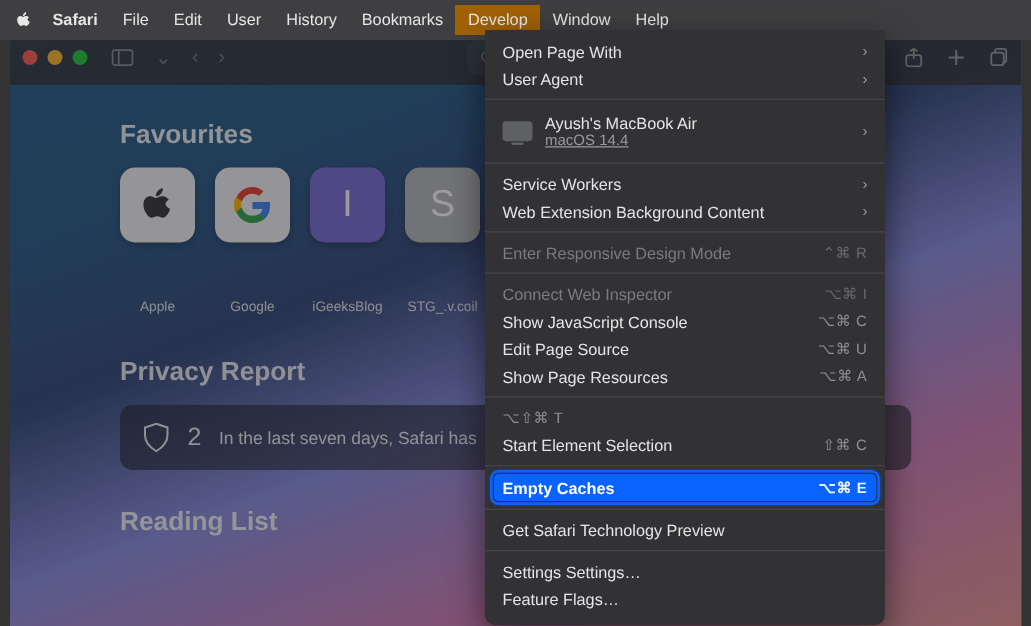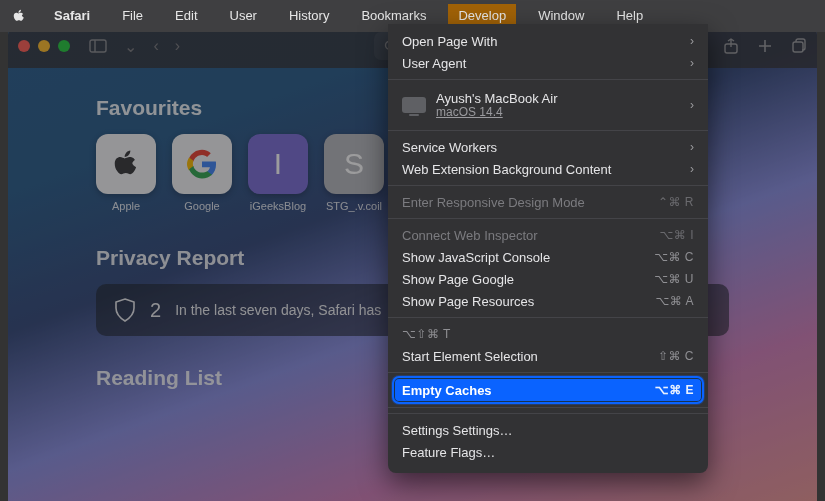--- a/index.html
+++ b/index.html
@@ -1,19 +1,19 @@
 <!DOCTYPE html>
 <html><head>
 <meta charset="utf-8">
 <style>
   * { margin: 0; padding: 0; box-sizing: border-box; font-family: -apple-system, "Helvetica Neue", Arial, sans-serif; -webkit-font-smoothing: antialiased; }
   body { width: 825px; height: 501px; overflow: hidden; background: #333; position: relative; }
 
   
-  .menubar { height: 24px; background: #3f3f41; display: flex; align-items: center; padding: 16px 12px; gap: 12px; color: #e6e6e6; font-size: 13px; position: relative; z-index: 5; }
+  .menubar { height: 24px; background: #3f3f41; display: flex; align-items: center; padding: 16px 12px; gap: 0; color: #e6e6e6; font-size: 13px; position: relative; z-index: 5; }
   .menubar .apple { margin-right: 6px; display:flex; align-items:center; }
   .menubar .item { padding: 0 10px; height: 24px; line-height: 24px; cursor: default; }
   .menubar .item.app { font-weight: 600; }
   .menubar .item.active { background: #a16207; }
 
   
   .window { position: absolute; top: 24px; left: 8px; right: 8px; bottom: 0; border-radius: 12px 12px 0 0; overflow: hidden; background: linear-gradient(160deg, #2c5f8e 0%, #2b5d8a 22%, #364a7a 40%, #8b8fe0 58%, #d07fb9 78%, #e89696 100%); }
   .toolbar { height: 44px; background: rgba(54,54,58,0.82); display: flex; align-items: center; padding: 0 10px; gap: 8px; position: relative; z-index: 2; }
   .traffic { display: flex; gap: 8px; margin-right: 6px; }
   .dot { width: 12px; height: 12px; border-radius: 50%; }
@@ -28,21 +28,21 @@
 
   
   .page { position: relative; padding: 28px 88px; color: #e6e8ee; z-index: 1; height: calc(100% - 44px); }
   .section-title { font-size: 21px; font-weight: 700; color: rgba(255,255,255,0.9); margin-bottom: 14px; }
   .section-title.dim { color: rgba(255,255,255,0.88); }
   .fav-row { display: flex; gap: 16px; margin-bottom: 34px; }
   .fav { display:flex; flex-direction:column; align-items:center; gap:6px; width:60px; }
   .fav-tile { width: 60px; height: 60px; border-radius: 12px; background: #f3f3f5; display:flex; align-items:center; justify-content:center; font-size: 30px; font-weight: 400; color:#555; box-shadow: 0 2px 6px rgba(0,0,0,.25); }
   .fav-tile.purple { background: #7d6fd6; color: #fff; }
   .fav-tile.grey { background: #b7b8bd; color:#fff; }
-  .fav-label { font-size: 11px; color: rgba(255,255,255,0.85); white-space: nowrap; overflow:hidden; text-overflow:ellipsis; max-width: 64px; }
+  .fav-label { font-size: 11px; color: rgba(255,255,255,0.85); white-space: nowrap; overflow:hidden; text-overflow:ellipsis; max-width: 64px; margin-top: 40px; }
 
   .privacy-box { background: rgba(30,34,42,0.58); border-radius: 10px; padding: 14px 18px; display:flex; align-items:center; gap:14px; color: rgba(255,255,255,0.9); font-size: 14px; }
   .privacy-count { font-size: 20px; font-weight: 400; }
 
   .reading { margin-top: 30px; }
 
   
   .dim-overlay { position:absolute; inset:0; background: rgba(20,20,22,0.42); z-index: 3; }
 
   
@@ -217,41 +217,44 @@
   <div class="sep"></div>
   <div class="menu-row disabled">
     <span class="label">Connect Web Inspector</span>
     <span class="shortcut">⌥⌘ I</span>
   </div>
   <div class="menu-row">
     <span class="label">Show JavaScript Console</span>
     <span class="shortcut">⌥⌘ C</span>
   </div>
   <div class="menu-row">
-    <span class="label">Show Page Google</span>
+    <span class="label">Edit Page Source</span>
     <span class="shortcut">⌥⌘ U</span>
   </div>
   <div class="menu-row">
     <span class="label">Show Page Resources</span>
     <span class="shortcut">⌥⌘ A</span>
   </div>
   <div class="sep"></div>
   <div class="menu-row">
     <span class="shortcut">⌥⇧⌘ T</span>
   </div>
   <div class="menu-row">
     <span class="label">Start Element Selection</span>
     <span class="shortcut">⇧⌘ C</span>
   </div>
   <div class="sep"></div>
   <div class="menu-row highlight">
     <span class="label">Empty Caches</span>
     <span class="shortcut">⌥⌘ E</span>
   </div>
   <div class="sep"></div>
+  <div class="menu-row">
+    <span class="label">Get Safari Technology Preview</span>
+  </div>
   <div class="sep"></div>
   <div class="menu-row">
     <span class="label">Settings Settings…</span>
   </div>
   <div class="menu-row">
     <span class="label">Feature Flags…</span>
   </div>
 </div>
 
 </body></html>

